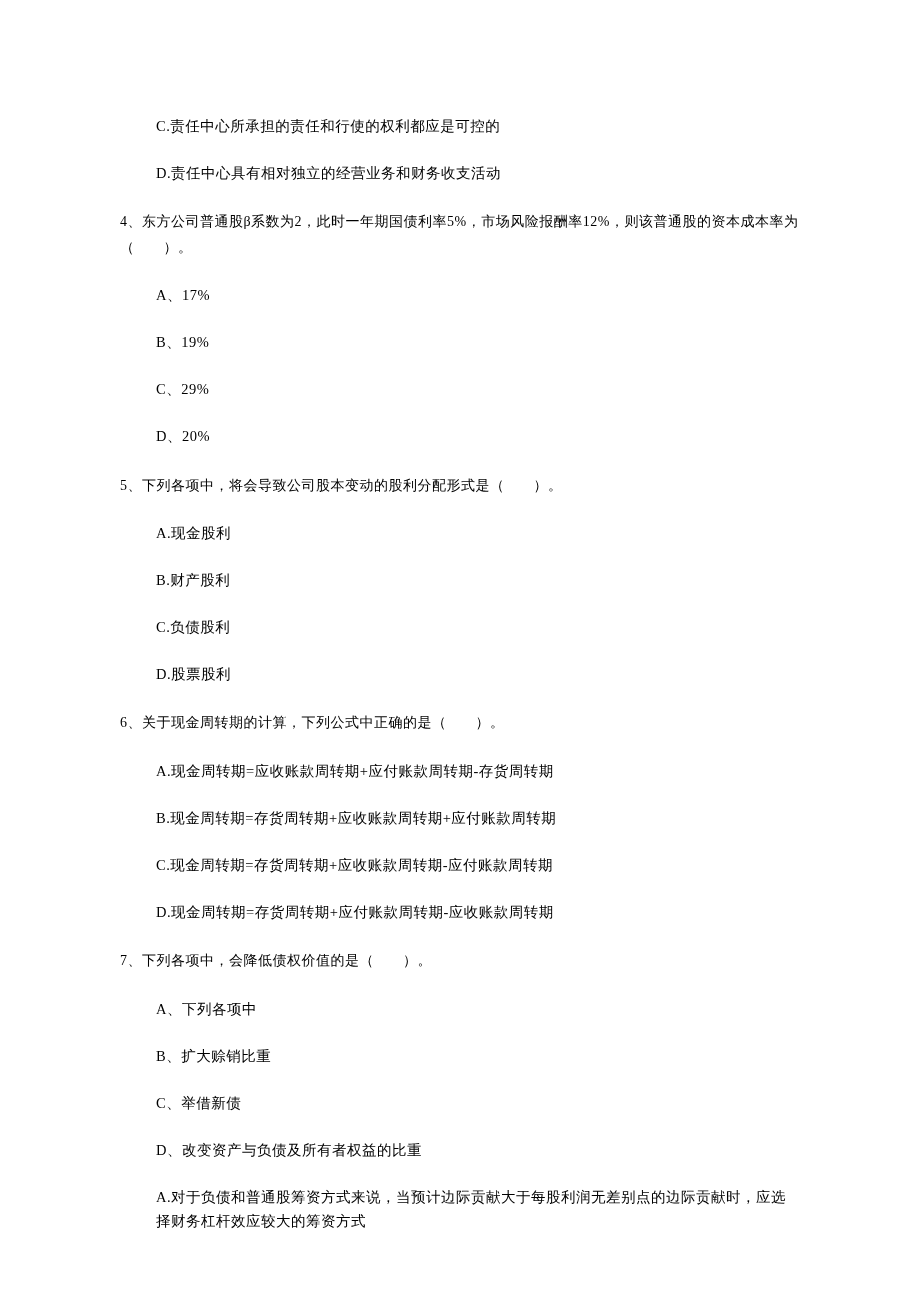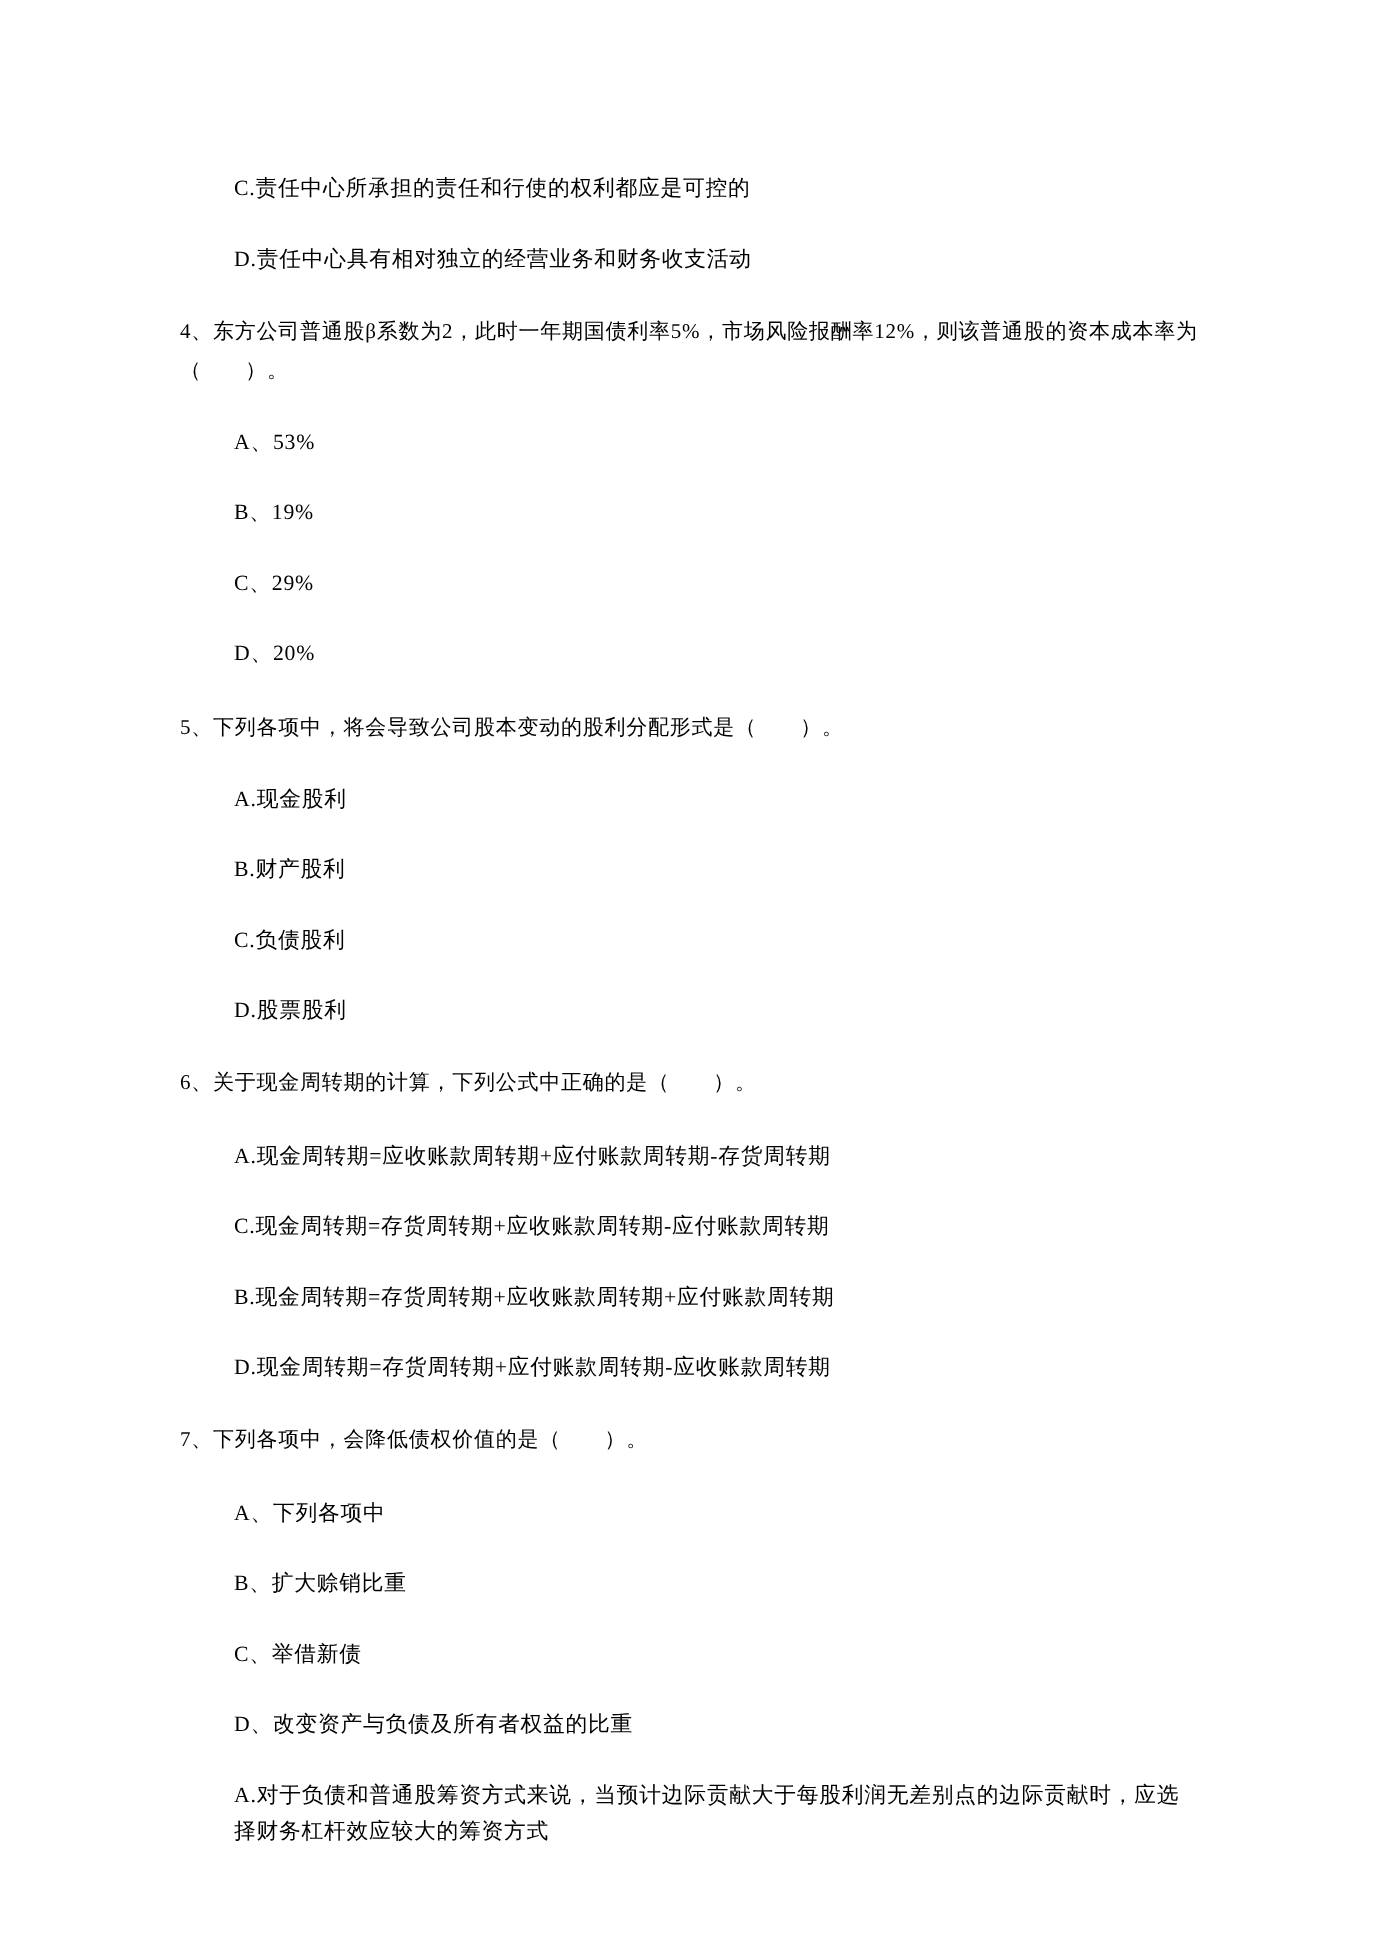--- a/index.html
+++ b/index.html
@@ -33,35 +33,35 @@
 </style>
 </head>
 <body>
 
 <div class="page">
 
   <p class="option-line">C.责任中心所承担的责任和行使的权利都应是可控的</p>
   <p class="option-line">D.责任中心具有相对独立的经营业务和财务收支活动</p>
 
   <p class="question-line">4、东方公司普通股β系数为2，此时一年期国债利率5%，市场风险报酬率12%，则该普通股的资本成本率为（　　）。</p>
-  <p class="option-line">A、53%</p>
+  <p class="option-line">A、17%</p>
   <p class="option-line">B、19%</p>
   <p class="option-line">C、29%</p>
   <p class="option-line">D、20%</p>
 
   <p class="question-line">5、下列各项中，将会导致公司股本变动的股利分配形式是（　　）。</p>
   <p class="option-line">A.现金股利</p>
   <p class="option-line">B.财产股利</p>
   <p class="option-line">C.负债股利</p>
   <p class="option-line">D.股票股利</p>
 
   <p class="question-line">6、关于现金周转期的计算，下列公式中正确的是（　　）。</p>
   <p class="option-line">A.现金周转期=应收账款周转期+应付账款周转期-存货周转期</p>
+  <p class="option-line">B.现金周转期=存货周转期+应收账款周转期+应付账款周转期</p>
   <p class="option-line">C.现金周转期=存货周转期+应收账款周转期-应付账款周转期</p>
-  <p class="option-line">B.现金周转期=存货周转期+应收账款周转期+应付账款周转期</p>
   <p class="option-line">D.现金周转期=存货周转期+应付账款周转期-应收账款周转期</p>
 
   <p class="question-line">7、下列各项中，会降低债权价值的是（　　）。</p>
   <p class="option-line">A、下列各项中</p>
   <p class="option-line">B、扩大赊销比重</p>
   <p class="option-line">C、举借新债</p>
   <p class="option-line">D、改变资产与负债及所有者权益的比重</p>
 
   <p class="option-line" style="padding-left:36px; text-indent:0;">A.对于负债和普通股筹资方式来说，当预计边际贡献大于每股利润无差别点的边际贡献时，应选择财务杠杆效应较大的筹资方式</p>
 

